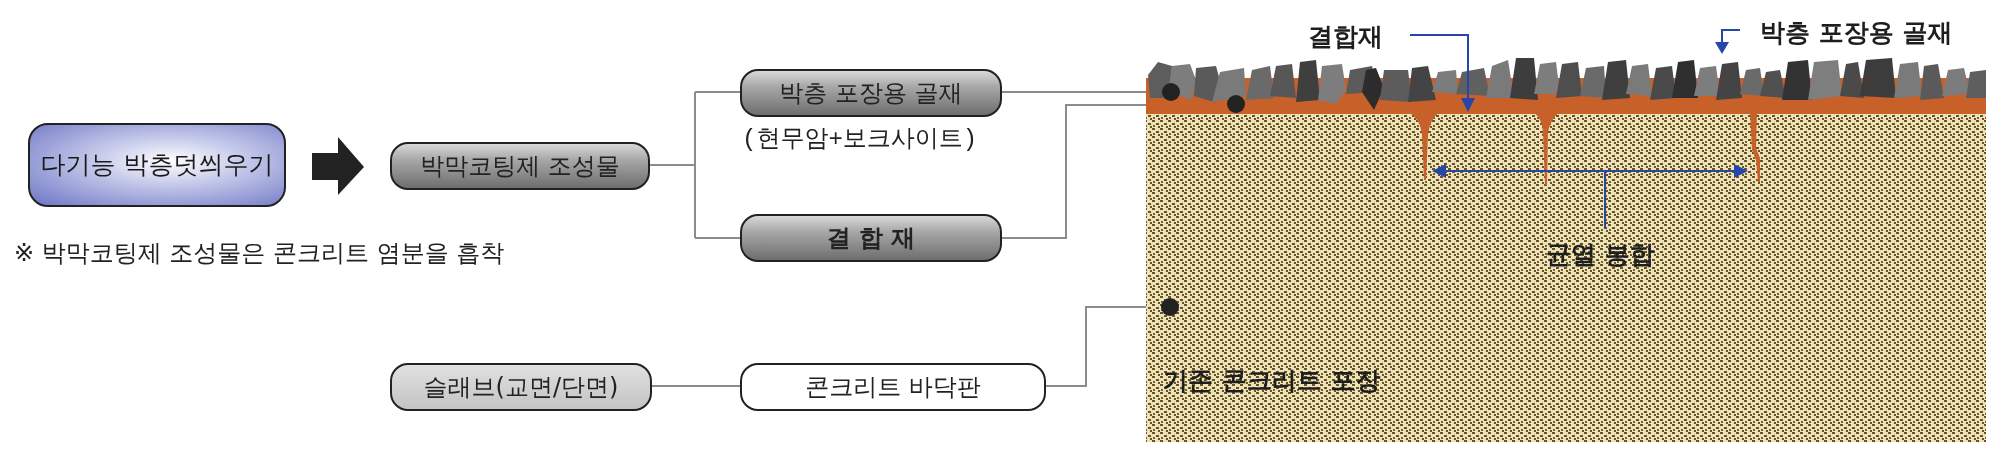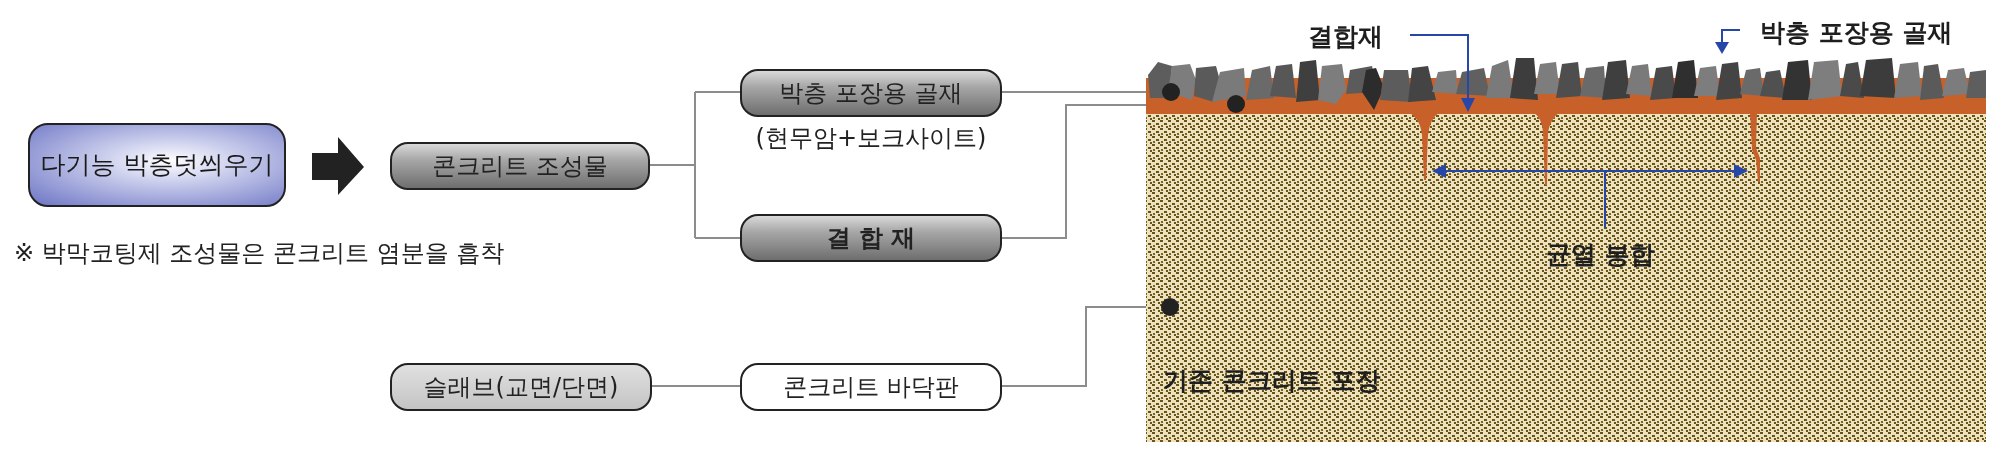--- a/index.html
+++ b/index.html
@@ -51,31 +51,31 @@
 </div>
 
 <svg class="abs" style="left:312px;top:137px" width="56" height="60">
   <polygon points="0,16 26,16 26,0 52,30 26,58 26,43 0,43" fill="#222"></polygon>
 </svg>
 
 <div class="abs note" style="left:14px;top:236px;">
   <div>※ 박막코팅제 조성물은 콘크리트 염분을 흡착</div>
 </div>
 
-<div class="node node-dark" style="left:390px;top:142px;width:260px;height:48px;">콘크리트 조성물</div>
+<div class="node node-dark" style="left:390px;top:142px;width:260px;height:48px;">박막코팅제 조성물</div>
 
 <div class="node node-dark" style="left:740px;top:69px;width:262px;height:48px;">박층 포장용 골재</div>
 
-<div class="abs sub" style="left:742px;top:122px;width:258px;text-align:center;">(현무암+보크사이트)</div>
+<div class="abs sub" style="left:742px;top:122px;width:258px;font-family:Liberation Mono, monospace;">(현무암+보크사이트)</div>
 
 <div class="node node-dark" style="left:740px;top:214px;width:262px;height:48px;font-weight:bold;">결 합 재</div>
 
 <div class="node node-light" style="left:390px;top:363px;width:262px;height:48px;">슬래브(교면/단면)</div>
 
-<div class="node node-white" style="left:740px;top:363px;width:262px;height:48px;">콘크리트 바닥판</div>
+<div class="node node-white" style="left:740px;top:363px;width:306px;height:48px;">콘크리트 바닥판</div>
 
 <svg class="abs" style="left:0;top:0" width="2000" height="457">
   <defs>
     <pattern id="speckle" width="8" height="8" patternUnits="userSpaceOnUse">
       <rect width="8" height="8" fill="#ece2c0"></rect>
       <rect x="0" y="0" width="3" height="2" fill="#6b5416"></rect>
       <rect x="4" y="3" width="3" height="2" fill="#6b5416"></rect>
       <rect x="1" y="5" width="2" height="2" fill="#7a6420"></rect>
       <rect x="6" y="6" width="2" height="2" fill="#6b5416"></rect>
     </pattern>

